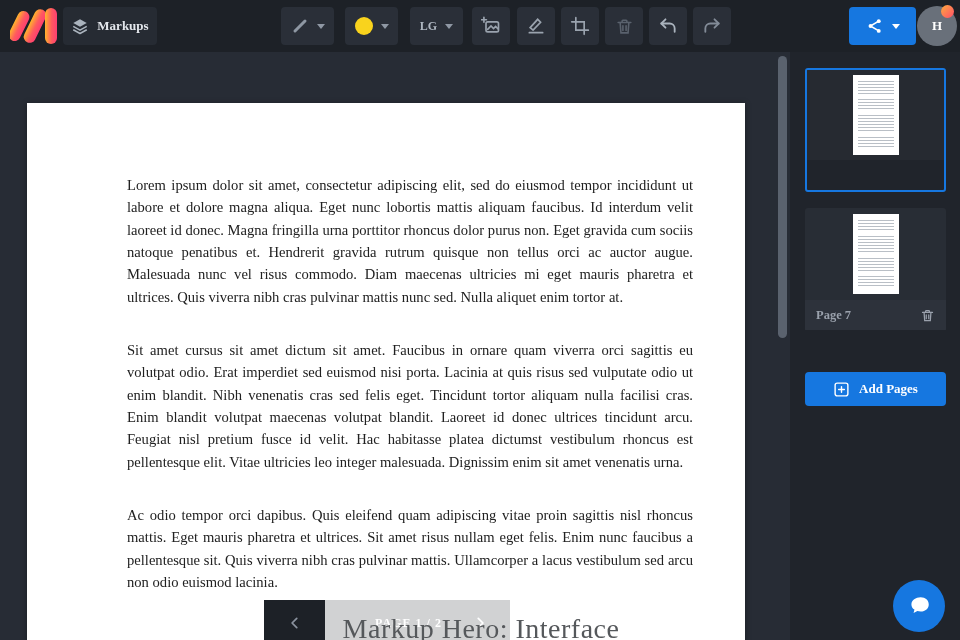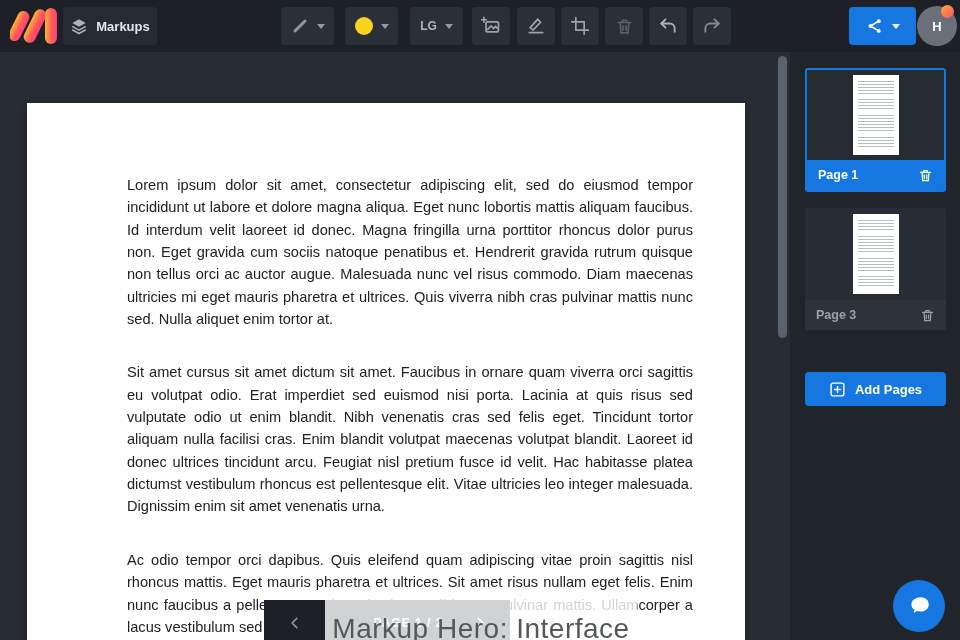--- a/index.html
+++ b/index.html
@@ -1,18 +1,18 @@
 <!DOCTYPE html>
 <html><head>
 <meta charset="utf-8">
 <style>
   * { margin:0; padding:0; box-sizing:border-box; }
   html,body { width:960px; height:640px; overflow:hidden; background:#272c35;
               font-family:"Liberation Sans", sans-serif; }
-  .stage { position:relative; width:960px; height:640px; }
+  .stage { position:relative; width:960px; height:640px;font-family:Liberation Serif, serif; }
 
   
   .topbar { position:absolute; left:0; top:0; width:960px; height:52px; background:#1d2127; z-index:40; }
   .logo { position:absolute; left:10px; top:7px; width:50px; height:38px; }
   .tb-btn { position:absolute; top:7px; height:38px; background:#2a2f38; border-radius:4px;
             display:flex; align-items:center; justify-content:center; gap:8px; cursor:pointer; }
   .markups-btn { left:63px; width:94px; background:#262b33; }
   .markups-label { color:#e3e7ec; font-size:13px; font-weight:bold; }
   .caret { width:0; height:0; border-left:4px solid transparent; border-right:4px solid transparent;
            border-top:5px solid #8f98a4; }
@@ -245,43 +245,33 @@
 
     <div class="thumb-card card-1 selected">
       <div class="thumb-body">
         <div class="mini-page">
           <div class="mini-block mb1"></div>
             <div class="mini-block mb2"></div>
           <div class="mini-block mb3"></div>
             <div class="mini-block mb4"></div>
         </div>
       </div>
-      <div class="thumb-footer">
-        <span class="thumb-label">Page 1</span>
-        <span>
-          <svg width="15" height="15" viewBox="0 0 24 24" fill="none" stroke="#ffffff" stroke-width="2" stroke-linecap="round">
-            <path d="M4 7 h16 M9 7 V5 a1 1 0 0 1 1 -1 h4 a1 1 0 0 1 1 1 v2"></path>
-            <path d="M6.5 7 l1 13 h9 l1 -13"></path>
-              <path d="M10 11 v6 M14 11 v6"></path>
-          </svg>
-        </span>
-      </div>
     </div>
 
     <div class="thumb-card card-2">
       <div class="thumb-body">
         <div class="mini-page">
           <div class="mini-block mb2"></div>
             <div class="mini-block mb3"></div>
           <div class="mini-block mb1"></div>
             <div class="mini-block mb4"></div>
         </div>
       </div>
       <div class="thumb-footer">
-        <span class="thumb-label">Page 3</span>
+        <span class="thumb-label">Page 7</span>
         <span>
           <svg width="15" height="15" viewBox="0 0 24 24" fill="none" stroke="#9aa1ac" stroke-width="2" stroke-linecap="round">
             <path d="M4 7 h16 M9 7 V5 a1 1 0 0 1 1 -1 h4 a1 1 0 0 1 1 1 v2"></path>
             <path d="M6.5 7 l1 13 h9 l1 -13"></path>
               <path d="M10 11 v6 M14 11 v6"></path>
           </svg>
         </span>
       </div>
     </div>
 

